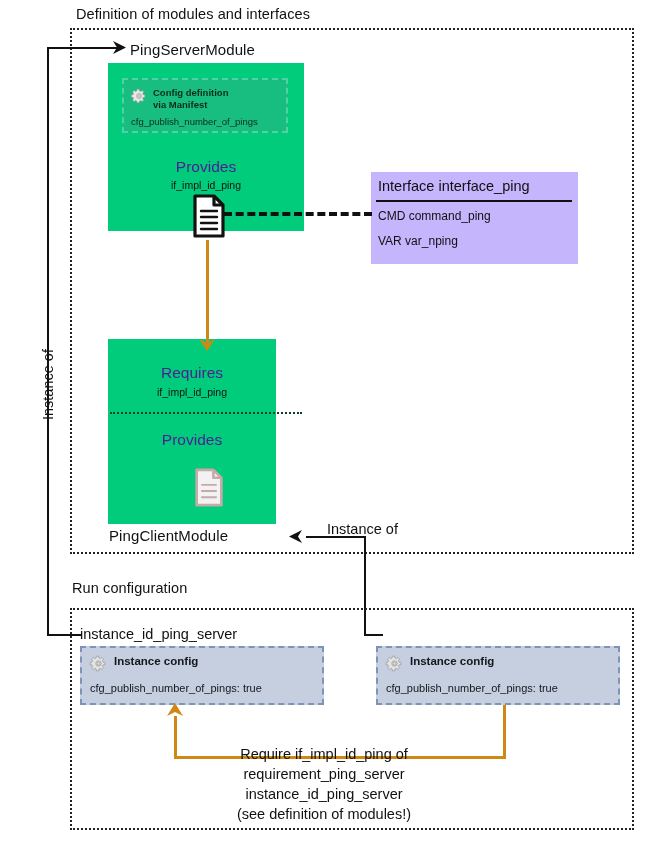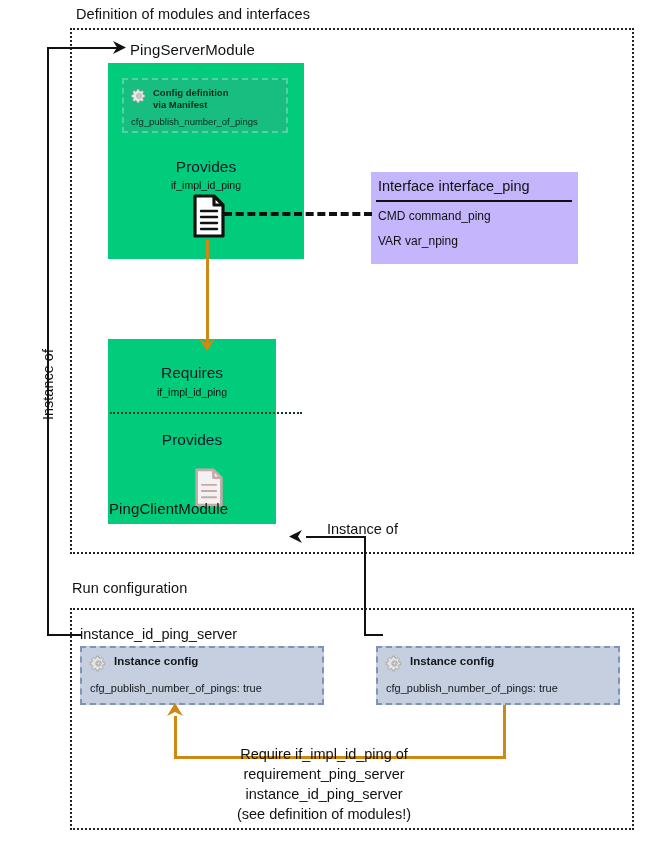--- a/index.html
+++ b/index.html
@@ -62,21 +62,21 @@
     font-size: 9.5px;
     color: #0b2b1e;
     white-space: nowrap;
   }
 
   .slot-title {
     position: absolute;
     width: 100%;
     text-align: center;
     font-size: 15.5px;
-    color: #0f172a;
+    color: #4c1d95;
   }
   .slot-sub {
     position: absolute;
     width: 100%;
     text-align: center;
     font-size: 10.5px;
     color: #111;
   }
 
   
@@ -174,21 +174,21 @@
 </style>
 </head>
 <body>
 
 <div id="stage">
 
   <div class="section-title nosel" style="left:76px; top:6px;">Definition of modules and interfaces</div>
 
   <div class="dotted-box" style="left:70px; top:28px; width:564px; height:526px;"></div>
 
-  <div class="module-box" style="left:108px; top:63px; width:196px; height:196px;">
+  <div class="module-box" style="left:108px; top:63px; width:196px; height:168px;">
 
     <div class="cfg-panel" style="left:14px; top:15px; width:166px; height:55px;">
       <span class="abs nosel" style="left:7px; top:8px; width:16px; height:16px;">
         <svg width="16" height="16" viewBox="0 0 24 24">
           <path fill="#e9e9e9" stroke="#9a9a9a" stroke-width="1" d="M12 8.2a3.8 3.8 0 1 0 0 7.6 3.8 3.8 0 0 0 0-7.6zm0 5.9a2.1 2.1 0 1 1 0-4.2 2.1 2.1 0 0 1 0 4.2z
                M21 13.6v-3.2l-2.6-.45a6.9 6.9 0 0 0-.82-1.98l1.5-2.15-2.26-2.26-2.15 1.5a6.9 6.9 0 0 0-1.98-.82L12.2 1.6H9l-.45 2.64a6.9 6.9 0 0 0-1.98.82L4.42 3.56 2.16 5.82l1.5 2.15a6.9 6.9 0 0 0-.82 1.98L.2 10.4v3.2l2.64.45c.19.7.47 1.37.82 1.98l-1.5 2.15 2.26 2.26 2.15-1.5c.61.35 1.28.63 1.98.82L9 22.4h3.2l.45-2.64c.7-.19 1.37-.47 1.98-.82l2.15 1.5 2.26-2.26-1.5-2.15c.35-.61.63-1.28.82-1.98z" transform="scale(0.98) translate(0.3,0.3)"></path>
         </svg>
       </span>
       <div class="cfg-head nosel" style="left:29px; top:7px;">
         <span>Config definition</span><br>
@@ -240,21 +240,21 @@
         <path d="M22 2v9h9" fill="none" stroke="#c7a9a9" stroke-width="3" stroke-linejoin="round"></path>
         <g stroke="#c7a9a9" stroke-width="2.2" stroke-linecap="round">
           <line x1="9" y1="19" x2="25" y2="19"></line>
           <line x1="9" y1="26" x2="25" y2="26"></line>
           <line x1="9" y1="33" x2="25" y2="33"></line>
         </g>
       </svg>
     </span>
   </div>
 
-  <div class="module-label nosel" style="left:109px; top:500px;">PingClientModule</div>
+  <div class="module-label nosel" style="left:109px; top:527px;">PingClientModule</div>
 
   <div class="or-v" style="left:206px; top:240px; height:105px;"></div>
   <span class="abs nosel" style="left:198px; top:337px;">
     <svg width="18" height="14" viewBox="0 0 18 14">
       <path d="M9 14 L1 2 L9 6 L17 2 Z" fill="#CF8813"></path>
     </svg>
   </span>
 
   <div class="ln-v" style="left:47px; top:47px; height:589px;"></div>
 

